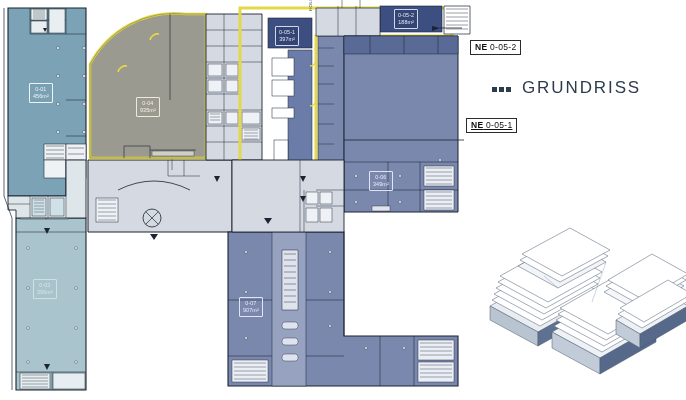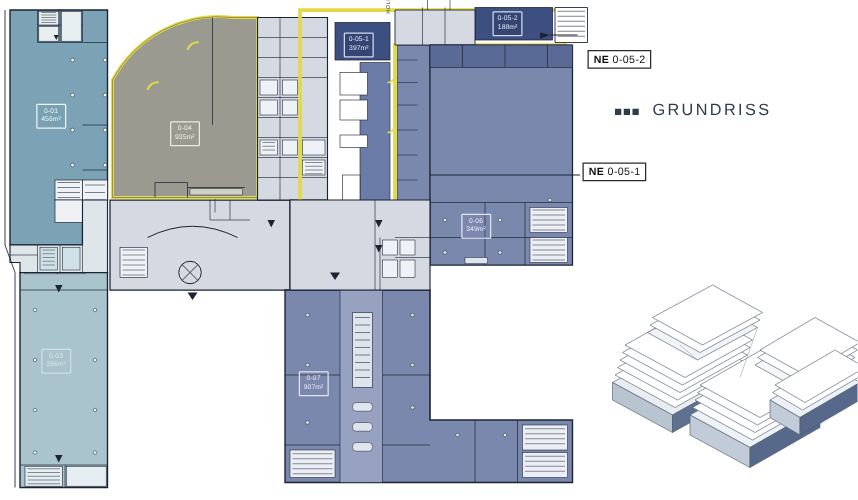--- a/index.html
+++ b/index.html
@@ -14,32 +14,32 @@
   #plan{position:absolute;left:0;top:0;width:686px;height:400px;}
 
   
   .legend{
     position:absolute; left:492px; top:78px;
     display:flex; align-items:flex-start; gap:11px;
   }
   .legend-mark{display:flex;gap:2px;margin-top:9px;}
   .legend-mark i{display:block;width:5px;height:5px;background:#2c3b4e;}
   .legend-text{
-    color:#2c3b4e; font-size:13px; letter-spacing:1.9px;
+    color:#2c3b4e; font-size:17px; letter-spacing:1.9px;
     line-height:20px; font-weight:400; white-space:nowrap;
   }
 
   
   .callout{
     position:absolute; border:1px solid #2b2b2b; background:#ffffff;
     padding:1px 4px 2px 4px; font-size:8.5px; color:#111;
     letter-spacing:.3px; white-space:nowrap; line-height:10px;
   }
   .callout b{font-weight:700;}
-  .callout-1{left:466px; top:130px;}
+  .callout-1{left:466px; top:118px;text-decoration:underline;}
   .callout-2{left:470px; top:22px;margin-top:18px;}
 
   
   .rtag{
     position:absolute; text-align:center; line-height:7.5px;
     font-size:5.4px; letter-spacing:.1px; white-space:nowrap;
     border:.8px solid rgba(30,40,60,.85);
     padding:1.5px 3px; border-radius:1px;
   }
   .rtag span{display:block;}

